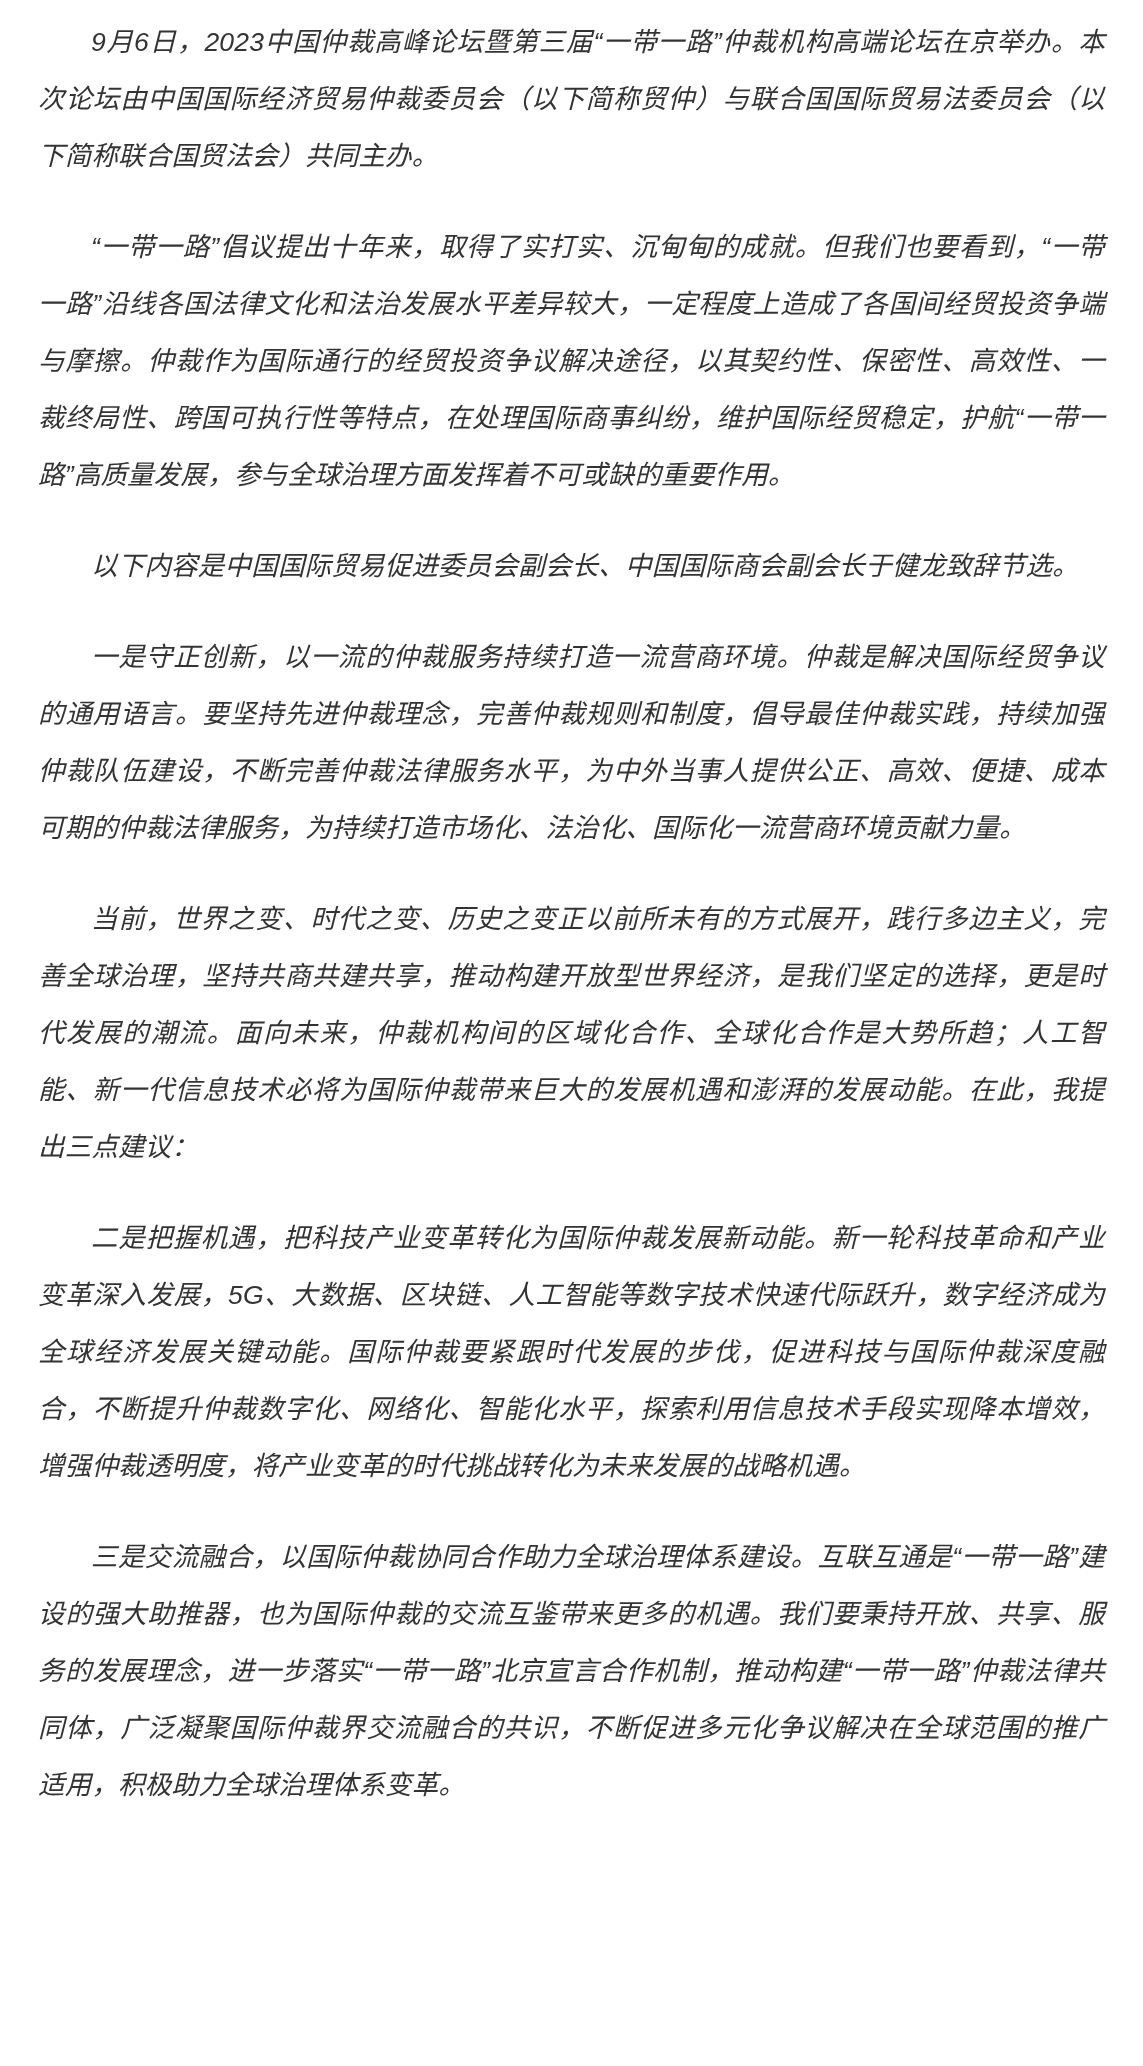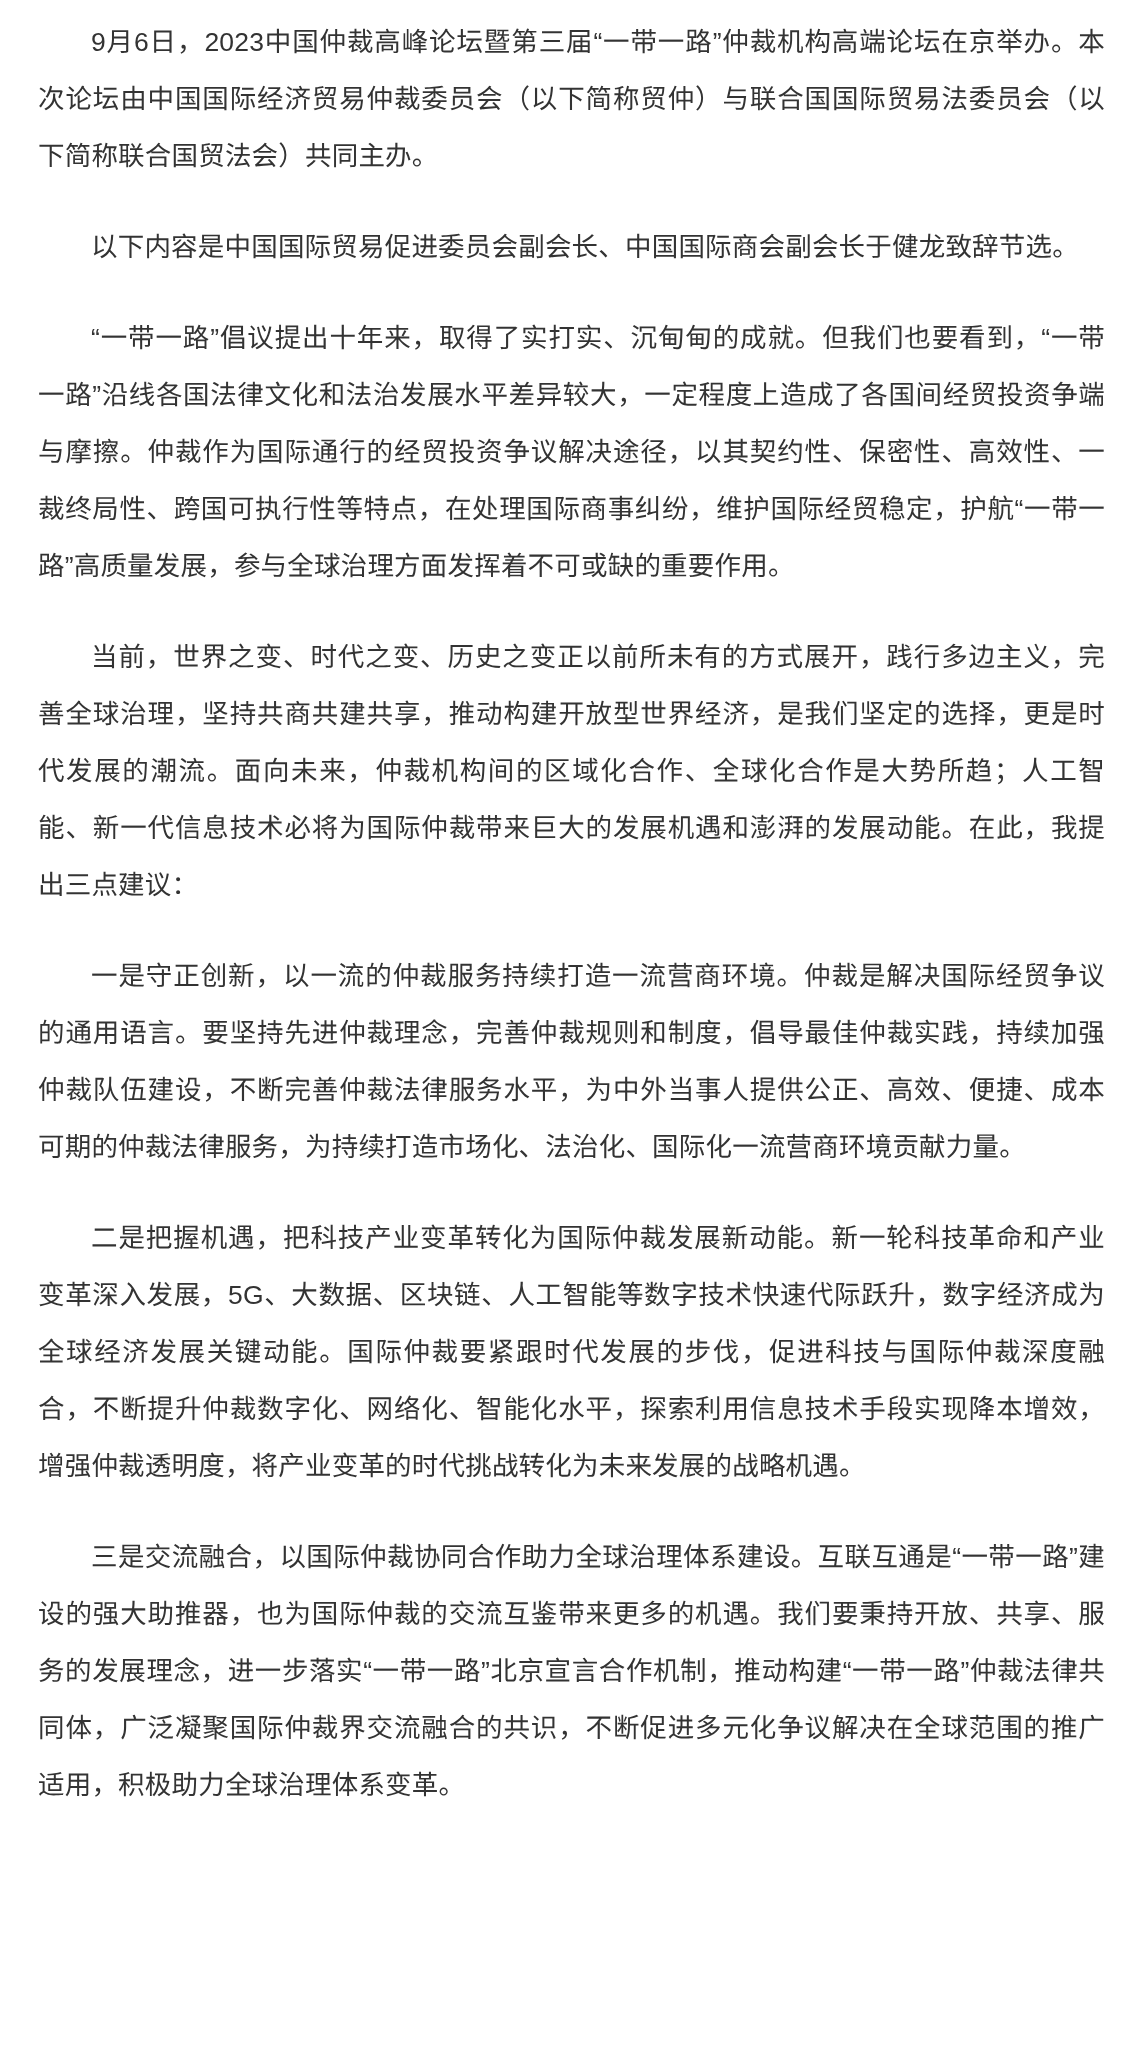--- a/index.html
+++ b/index.html
@@ -30,33 +30,34 @@
   p.para {
     margin: 0 0 34px 0;
     font-size: 26.5px;
     line-height: 57px;
     letter-spacing: 0.2px;
     text-align: justify;
     text-justify: inter-ideograph;
     text-indent: 2em;
     color: #333333;
     word-break: break-all;
+    font-style: italic;
   }
   p.para:last-of-type {
     margin-bottom: 0;
   }
 </style>
 </head>
 <body>
 
 <div class="article">
 
   <div class="article-body">
     <p class="para">9月6日，2023中国仲裁高峰论坛暨第三届“一带一路”仲裁机构高端论坛在京举办。本次论坛由中国国际经济贸易仲裁委员会（以下简称贸仲）与联合国国际贸易法委员会（以下简称联合国贸法会）共同主办。</p>
+    <p class="para">“一带一路”倡议提出十年来，取得了实打实、沉甸甸的成就。但我们也要看到，“一带一路”沿线各国法律文化和法治发展水平差异较大，一定程度上造成了各国间经贸投资争端与摩擦。仲裁作为国际通行的经贸投资争议解决途径，以其契约性、保密性、高效性、一裁终局性、跨国可执行性等特点，在处理国际商事纠纷，维护国际经贸稳定，护航“一带一路”高质量发展，参与全球治理方面发挥着不可或缺的重要作用。</p>
     <p class="para">以下内容是中国国际贸易促进委员会副会长、中国国际商会副会长于健龙致辞节选。</p>
-    <p class="para">“一带一路”倡议提出十年来，取得了实打实、沉甸甸的成就。但我们也要看到，“一带一路”沿线各国法律文化和法治发展水平差异较大，一定程度上造成了各国间经贸投资争端与摩擦。仲裁作为国际通行的经贸投资争议解决途径，以其契约性、保密性、高效性、一裁终局性、跨国可执行性等特点，在处理国际商事纠纷，维护国际经贸稳定，护航“一带一路”高质量发展，参与全球治理方面发挥着不可或缺的重要作用。</p>
+    <p class="para">一是守正创新，以一流的仲裁服务持续打造一流营商环境。仲裁是解决国际经贸争议的通用语言。要坚持先进仲裁理念，完善仲裁规则和制度，倡导最佳仲裁实践，持续加强仲裁队伍建设，不断完善仲裁法律服务水平，为中外当事人提供公正、高效、便捷、成本可期的仲裁法律服务，为持续打造市场化、法治化、国际化一流营商环境贡献力量。</p>
     <p class="para">当前，世界之变、时代之变、历史之变正以前所未有的方式展开，践行多边主义，完善全球治理，坚持共商共建共享，推动构建开放型世界经济，是我们坚定的选择，更是时代发展的潮流。面向未来，仲裁机构间的区域化合作、全球化合作是大势所趋；人工智能、新一代信息技术必将为国际仲裁带来巨大的发展机遇和澎湃的发展动能。在此，我提出三点建议：</p>
-    <p class="para">一是守正创新，以一流的仲裁服务持续打造一流营商环境。仲裁是解决国际经贸争议的通用语言。要坚持先进仲裁理念，完善仲裁规则和制度，倡导最佳仲裁实践，持续加强仲裁队伍建设，不断完善仲裁法律服务水平，为中外当事人提供公正、高效、便捷、成本可期的仲裁法律服务，为持续打造市场化、法治化、国际化一流营商环境贡献力量。</p>
     <p class="para">二是把握机遇，把科技产业变革转化为国际仲裁发展新动能。新一轮科技革命和产业变革深入发展，5G、大数据、区块链、人工智能等数字技术快速代际跃升，数字经济成为全球经济发展关键动能。国际仲裁要紧跟时代发展的步伐，促进科技与国际仲裁深度融合，不断提升仲裁数字化、网络化、智能化水平，探索利用信息技术手段实现降本增效，增强仲裁透明度，将产业变革的时代挑战转化为未来发展的战略机遇。</p>
     <p class="para">三是交流融合，以国际仲裁协同合作助力全球治理体系建设。互联互通是“一带一路”建设的强大助推器，也为国际仲裁的交流互鉴带来更多的机遇。我们要秉持开放、共享、服务的发展理念，进一步落实“一带一路”北京宣言合作机制，推动构建“一带一路”仲裁法律共同体，广泛凝聚国际仲裁界交流融合的共识，不断促进多元化争议解决在全球范围的推广适用，积极助力全球治理体系变革。</p>
   </div>
 
 </div>
 
 </body></html>

